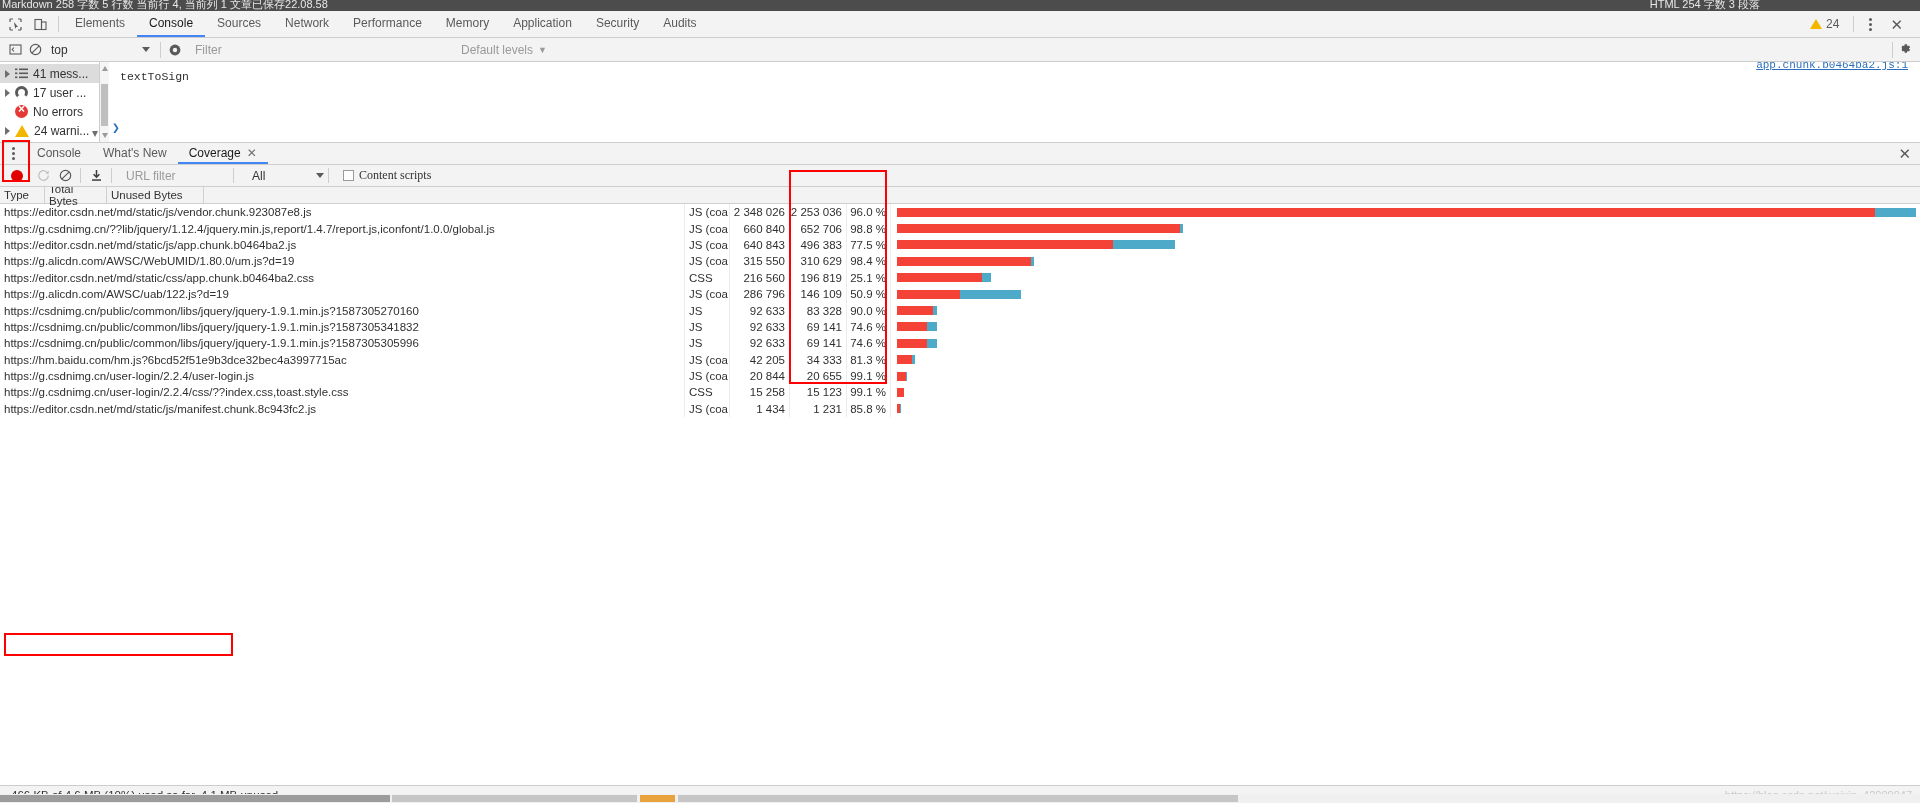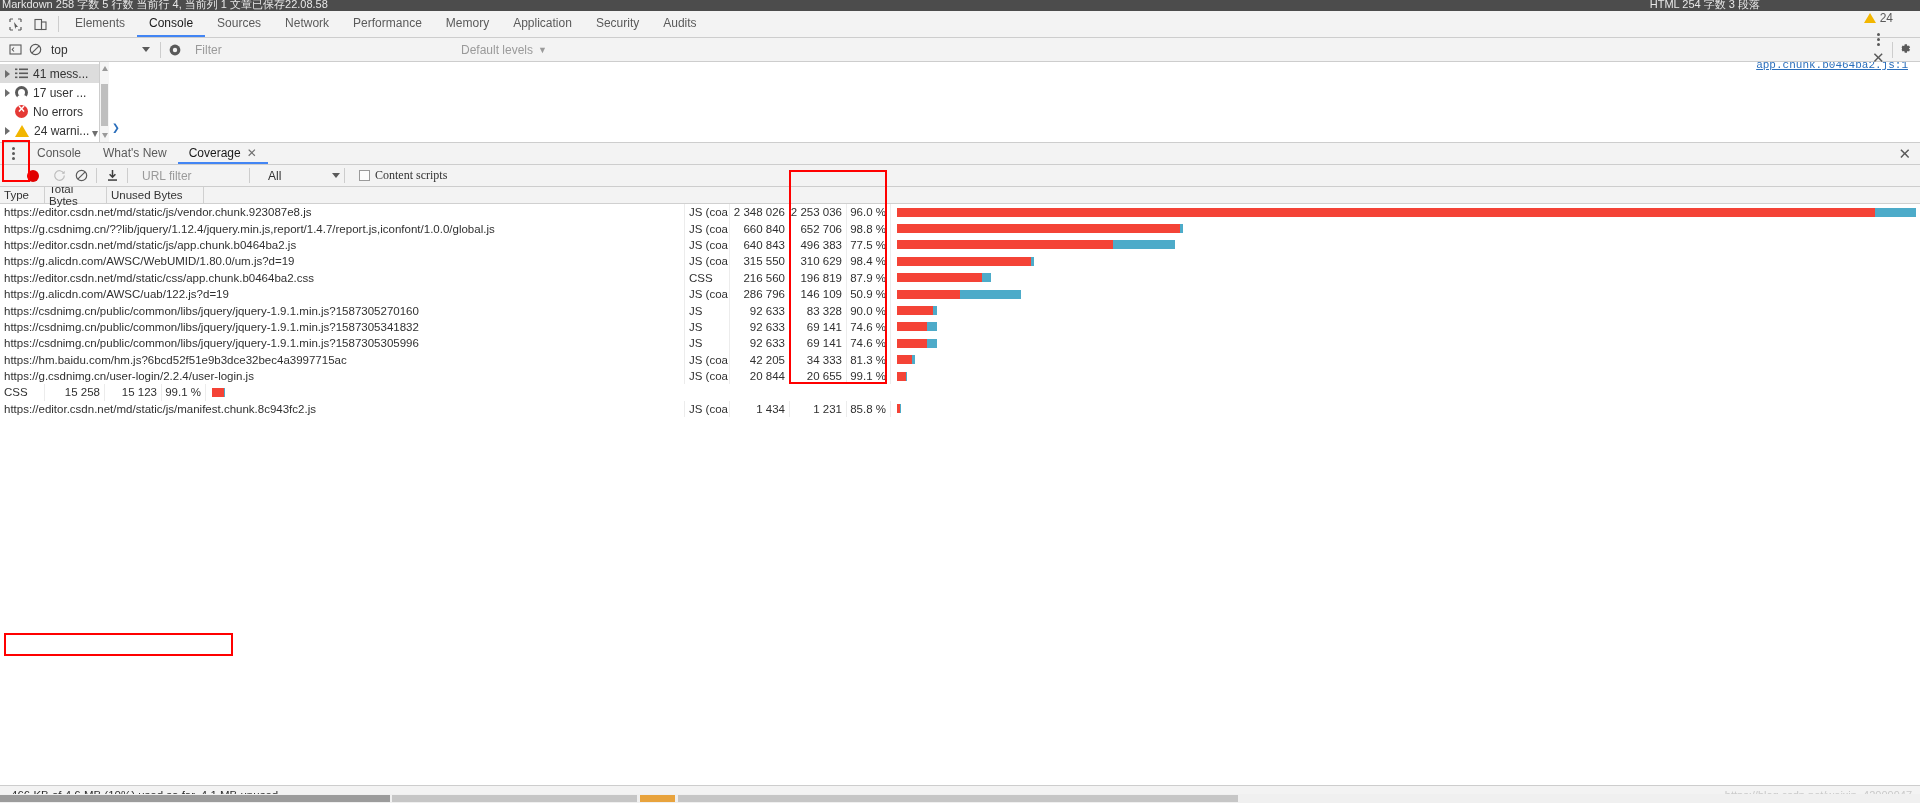--- a/index.html
+++ b/index.html
@@ -36,21 +36,21 @@
            cursor:pointer; color:#5a5a5a;}
   .tb-sep{ width:1px; background:#cdcdcd; margin:5px 4px;}
   .tabs{ display:flex; align-items:stretch; }
   .tab{
     padding:0 12px; display:flex; align-items:center; font-size:12px;
     color:#5a5a5a; cursor:pointer; border-bottom:2px solid transparent;
     white-space:nowrap;
   }
   .tab.active{ color:#1a1a1a; border-bottom-color:#4285f4; }
   .tabbar-right{
-    margin-left:auto; display:flex; align-items:center; gap:4px; padding-right:21px;flex-direction:column;
+    margin-left:auto; display:flex; align-items:center; gap:4px; padding-right:10px;
   }
   .warnbadge{ display:flex;align-items:center;gap:4px; font-size:12px;color:#5a5a5a;
               padding:0 6px;}
   .tri-warn{
     width:0;height:0;border-left:6px solid transparent;border-right:6px solid transparent;
     border-bottom:10px solid #f2b600; position:relative;
   }
   .vsep{ width:1px;height:16px;background:#cdcdcd;margin:0 4px;}
   .dots{ display:flex;flex-direction:column;gap:2px;align-items:center;
          padding:0 7px;cursor:pointer;}
@@ -142,21 +142,21 @@
     padding:0 11px; display:flex;align-items:center;gap:6px;font-size:12px;color:#5a5a5a;
     cursor:pointer;border-bottom:2px solid transparent;white-space:nowrap;
   }
   .dtab.active{color:#1a1a1a;border-bottom-color:#4285f4;text-align:center;}
   .dtab .x{font-size:12px;color:#6e6e6e;}
   .drawer-close{margin-left:auto;padding:0 9px;display:flex;align-items:center;
     font-size:15px;color:#5a5a5a;cursor:pointer;line-height:1;}
 
   .covtoolbar{
     height:22px;background:#f3f3f3;border-bottom:1px solid #cdcdcd;
-    display:flex;align-items:center;flex:0 0 auto;padding-left:20px;
+    display:flex;align-items:center;flex:0 0 auto;padding-left:4px;
   }
   .recdot{width:12px;height:12px;border-radius:50%;background:#e00000;margin:0 9px 0 7px;cursor:pointer;}
   .cov-ico{width:22px;height:20px;display:flex;align-items:center;justify-content:center;
     color:#5a5a5a;cursor:pointer;}
   .cov-sep{width:1px;height:15px;background:#cdcdcd;margin:0 4px;}
   .urlfilter{
     margin-left:8px;width:105px;border:none;outline:none;background:transparent;
     font-family:"Liberation Sans",sans-serif;font-size:12px;color:#333;
   }
   .urlfilter::placeholder{color:#9a9a9a;}
@@ -356,20 +356,21 @@
 
     <div class="consolemain">
       <div class="cm-scrollgut">
         <span class="cm-arrow"></span>
         <span class="cm-thumb"></span>
         <span class="cm-arrow dn"></span>
       </div>
 
 
       <div class="logblock" style="margin-top:6px;position:relative;">
+        <div class="logline">textToSign</div>
         <a class="srclink" style="top:-9px;">app.chunk.b0464ba2.js:1</a>
       </div>
 
       <div class="prompt" style="top:58px;">❯</div>
     </div>
 
   </div>
 
   <div class="drawer">
 
@@ -485,21 +486,21 @@
                 <span class="bar-unused" style="width: 98.4%;"></span>
                 <span class="bar-used" style="width: 1.6%;"></span>
               </div>
             </div>
           </div>
           <div class="covrow">
             <div class="cell c-url">https://editor.csdn.net/md/static/css/app.chunk.b0464ba2.css</div>
             <div class="cell c-type">CSS</div>
             <div class="cell c-total">216 560</div>
             <div class="cell c-unused">196 819</div>
-            <div class="cell c-pct">87.9 %</div>
+            <div class="cell c-pct">25.1 %</div>
             <div class="cell c-bar">
               <div class="barwrap" style="width: 9.2%;">
                 <span class="bar-unused" style="width: 90.9%;"></span>
                 <span class="bar-used" style="width: 9.1%;"></span>
               </div>
             </div>
           </div>
           <div class="covrow">
             <div class="cell c-url">https://g.alicdn.com/AWSC/uab/122.js?d=19</div>
             <div class="cell c-type">JS (coa...</div>
@@ -572,20 +573,21 @@
             <div class="cell c-unused">20 655</div>
             <div class="cell c-pct">99.1 %</div>
             <div class="cell c-bar">
               <div class="barwrap" style="width: 0.9%;">
                 <span class="bar-unused" style="width: 99.1%;"></span>
                 <span class="bar-used" style="width: 0.9%;"></span>
               </div>
             </div>
           </div>
           <div class="covrow">
+            <div class="cell c-url">https://g.csdnimg.cn/user-login/2.2.4/css/??index.css,toast.style.css</div>
             <div class="cell c-type">CSS</div>
             <div class="cell c-total">15 258</div>
             <div class="cell c-unused">15 123</div>
             <div class="cell c-pct">99.1 %</div>
             <div class="cell c-bar">
               <div class="barwrap" style="width: 0.7%;">
                 <span class="bar-unused" style="width: 99.1%;"></span>
                 <span class="bar-used" style="width: 0.9%;"></span>
               </div>
             </div>

